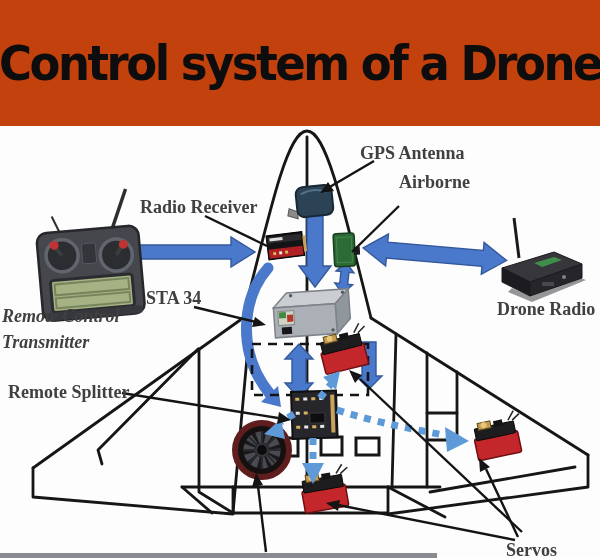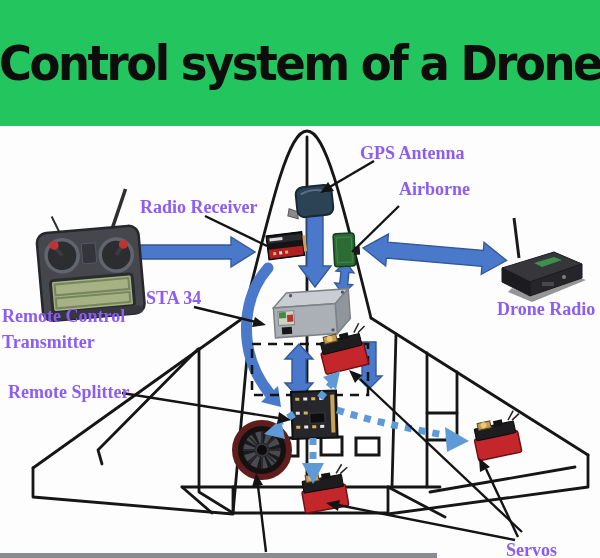--- a/index.html
+++ b/index.html
@@ -2,30 +2,30 @@
 <html><head>
 <meta charset="utf-8">
 <style>
   html,body{margin:0;padding:0;background:#ffffff;}
   #stage{
     position:relative;width:600px;height:558px;overflow:hidden;
     background:#fdfdfd;font-family:"Liberation Serif","DejaVu Serif",serif;
   }
   .header{
     position:absolute;left:0;top:0;width:600px;height:126px;
-    background:#22c55e;display:flex;align-items:center;justify-content:center;
+    background:#c2410c;display:flex;align-items:center;justify-content:center;
   }
   .title{
     font-family:"DejaVu Sans","Liberation Sans",sans-serif;
     font-weight:800;font-size:45px;letter-spacing:-2.5px;color:#0d0d0d;
     white-space:nowrap;transform:scaleY(1.08);
   }
   .diagram-svg{position:absolute;left:0;top:0;}
   .lbl{
-    position:absolute;font-weight:bold;font-size:18px;color:#8b5cf6;
+    position:absolute;font-weight:bold;font-size:18px;color:#404040;
     line-height:26px;white-space:nowrap;
   }
   .strip{position:absolute;left:0;top:553px;width:437px;height:5px;background:#8a8b91;}
 </style>
 </head>
 <body>
 
 <div id="stage">
 
   <div class="header">
@@ -231,29 +231,29 @@
       <polygon points="326,503 340,500 338,511" stroke="none"></polygon>
       <line x1="518" y1="537" x2="486" y2="469"></line>
       <polygon points="479,458 490,467 480,472" stroke="none"></polygon>
       <line x1="522" y1="532" x2="360" y2="379"></line>
       <polygon points="349,370 362,375 355,383" stroke="none"></polygon>
     </g>
   </svg>
 
   <div class="lbl" style="left:360px;top:140px;">GPS Antenna</div>
 
-  <div class="lbl" style="left:399px;top:176px;">
+  <div class="lbl" style="left:399px;top:169px;">
     <div>Airborne</div>
   </div>
 
   <div class="lbl" style="left:140px;top:194px;">Radio Receiver</div>
 
   <div class="lbl" style="left:146px;top:285px;">STA 34</div>
 
-  <div class="lbl" style="left:2px;top:303px;">
+  <div class="lbl" style="left:2px;top:303px;font-style:italic;">
     <div>Remote Control</div>
     <div>Transmitter</div>
   </div>
 
   <div class="lbl" style="left:497px;top:296px;">
     <div>Drone Radio</div>
   </div>
 
   <div class="lbl" style="left:8px;top:379px;">Remote Splitter</div>
 

